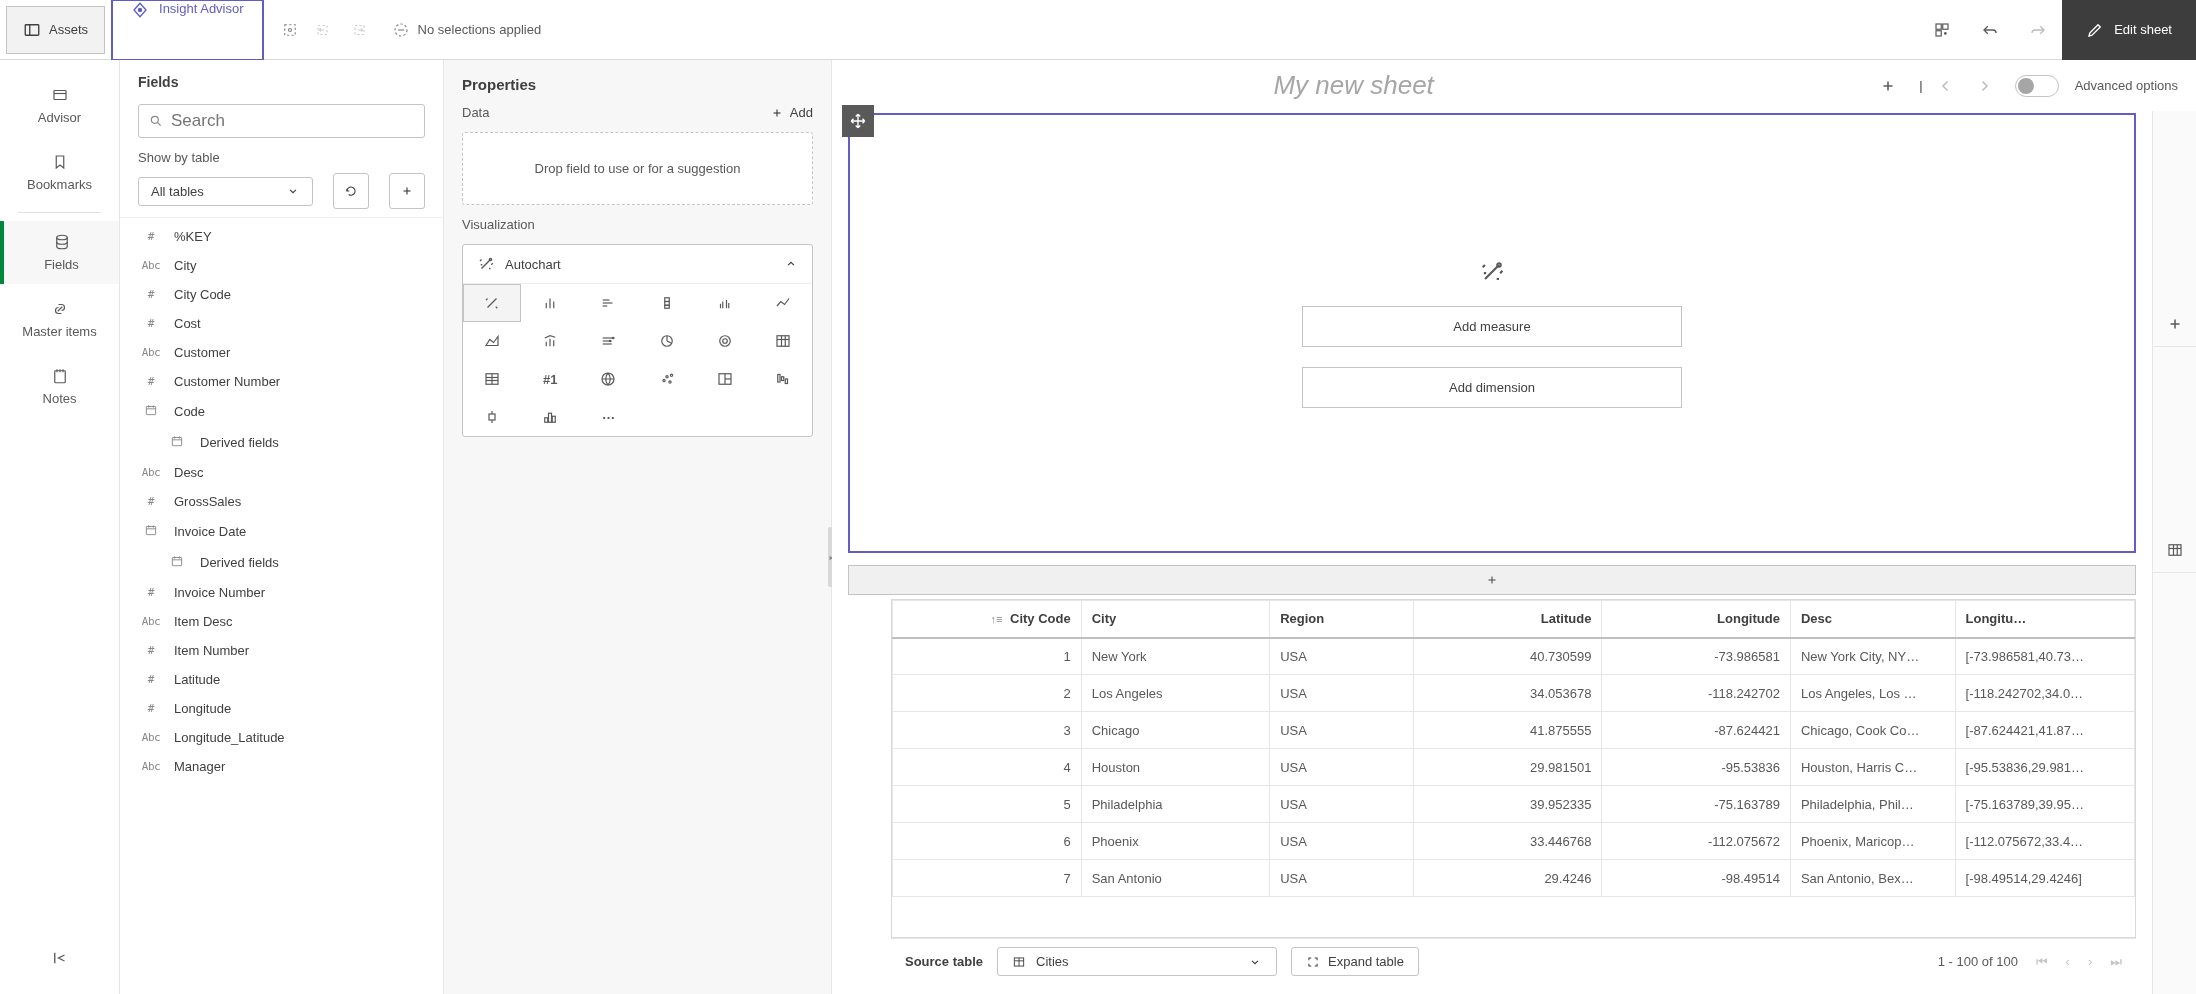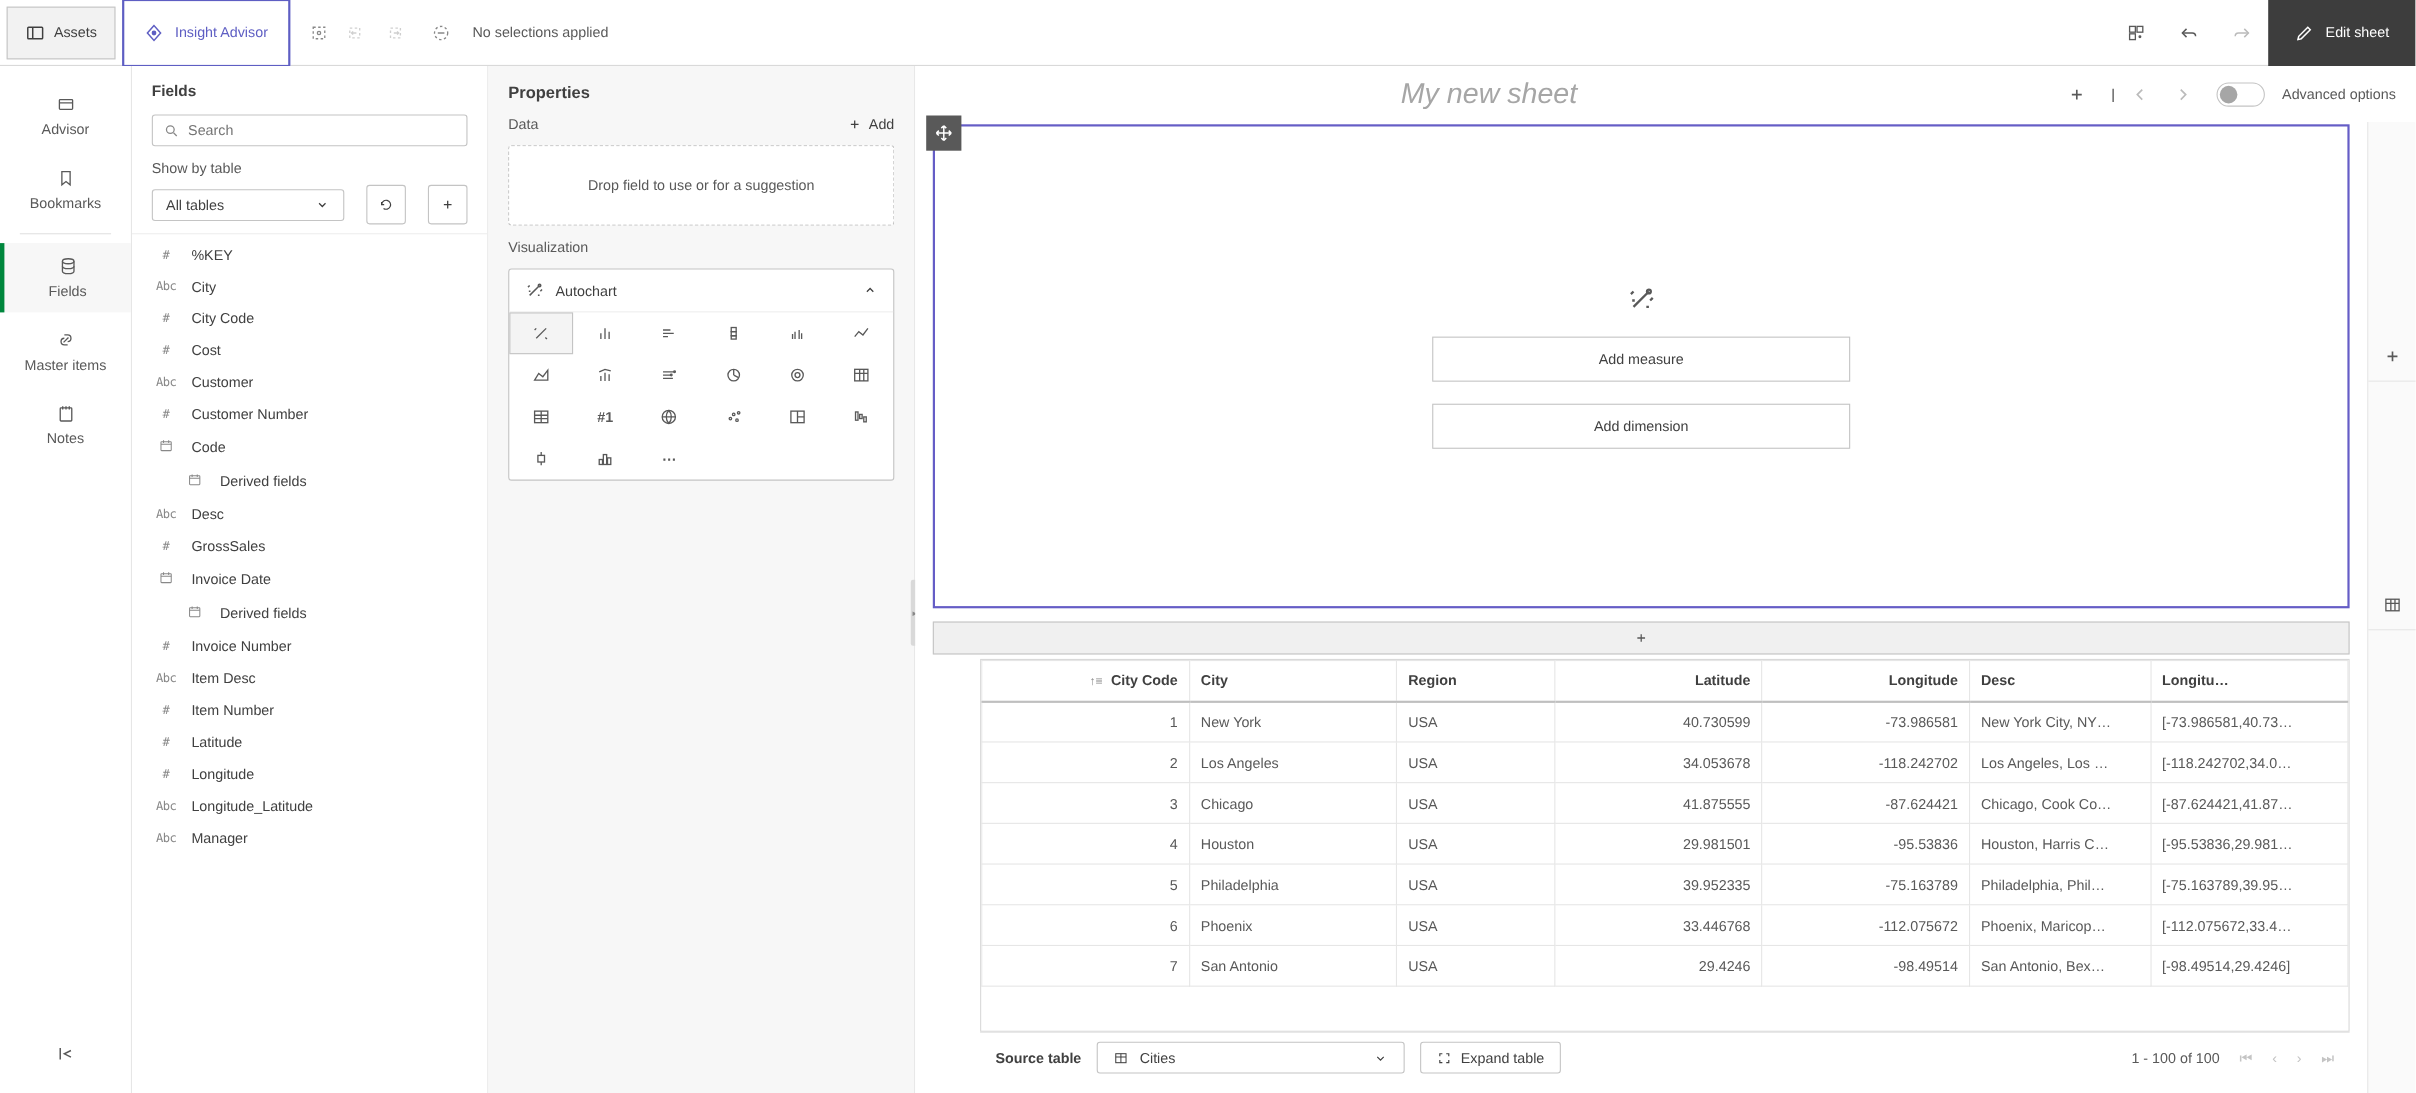--- a/index.html
+++ b/index.html
@@ -1,45 +1,45 @@
 <!DOCTYPE html>
 <html><head>
 <meta charset="utf-8">
 <style>
 * { box-sizing: border-box; margin: 0; padding: 0; }
 body { font-family: -apple-system, BlinkMacSystemFont, "Segoe UI", Arial, sans-serif; font-size: 13px; color: #404040; overflow: hidden; width: 2196px; height: 994px; }
 
 
 .topbar { display: flex; align-items: center; height: 60px; border-bottom: 1px solid #d9d9d9; background: #fff; }
 .btn-assets { display: flex; align-items: center; gap: 8px; padding: 0 16px; height: 48px; margin: 6px; border: 1px solid #c4c4c4; background: #f2f2f2; cursor: pointer; }
-.btn-insight { display: flex; align-items: center; gap: 10px; padding: 0 18px; height: 62px; margin: -1px 0; border: 2px solid #5e5ec3; color: #5e5ec3; background: #fff; cursor: pointer; font-weight: 500; }
+.btn-insight { display: flex; gap: 10px; padding: 0 18px; height: 62px; margin: -1px 0; border: 2px solid #5e5ec3; color: #5e5ec3; background: #fff; cursor: pointer; font-weight: 500; }
 .sel-toolbar { display: flex; align-items: center; gap: 10px; padding: 0 14px; }
 .sel-icon { width: 24px; height: 24px; display: inline-flex; align-items: center; justify-content: center; color: #888; cursor: pointer; }
 .sel-icon.disabled { opacity: 0.4; }
-.no-sel { display:flex; align-items:center; gap:20px; padding:0 12px; color:#595959; }
+.no-sel { display:flex; align-items:center; gap:8px; padding:0 12px; color:#595959; }
 .spacer { flex: 1; }
 .right-controls { display: flex; align-items: center; height: 100%; }
 .undo-box { display: flex; align-items: center; }
 .grid-btn, .undo-btn, .redo-btn { width: 48px; height: 48px; display: inline-flex; align-items: center; justify-content: center; cursor: pointer; color: #595959; }
 .edit-sheet { display: flex; align-items: center; gap: 10px; padding: 0 24px; height: 60px; background: #3d3d3d; color: #fff; cursor: pointer; font-weight: 500; }
 
 
 .app { display: flex; height: calc(100% - 60px); }
 .rail { width: 120px; border-right: 1px solid #e6e6e6; background: #fff; display: flex; flex-direction: column; align-items: center; padding-top: 14px; gap: 4px; }
 .rail-item { width: 100%; display: flex; flex-direction: column; align-items: center; gap: 6px; padding: 12px 0; cursor: pointer; color: #595959; }
 .rail-item.active { border-left: 4px solid #00873d; background: #f7f7f7; }
 .rail hr { width: 70%; border: none; border-top: 1px solid #e2e2e2; margin: 4px 0; }
 .rail-bottom { margin-top: auto; width: 100%; display: flex; justify-content: center; padding: 24px 0; }
 .collapse-icon { color:#595959; cursor:pointer; }
 
 
 .fields-panel { width: 324px; border-right: 1px solid #e6e6e6; background: #fff; display: flex; flex-direction: column; }
 .fields-header { padding: 14px 18px; font-weight: 600; font-size: 14px; color:#404040; }
 .search-box { margin: 0 18px 12px; display:flex; align-items:center; gap:8px; border:1px solid #c4c4c4; border-radius:3px; padding:6px 10px; color:#888; }
-.search-box input { border:none; outline:none; flex:1; font-size:13px; color:#595959; }
+.search-box input { border:none; outline:none; flex:1; font-size:17px; color:#595959; }
 .showby { padding: 0 18px; color:#595959; font-size:13px; }
 .table-row { display:flex; align-items:center; gap:20px; padding:8px 18px; }
 .table-select { flex:1; border:1px solid #c4c4c4; border-radius:3px; padding:6px 12px; display:flex; align-items:center; justify-content:space-between; cursor:pointer; }
 .sq-btn { width:36px; height:36px; border:1px solid #c4c4c4; border-radius:3px; display:inline-flex; align-items:center; justify-content:center; cursor:pointer; }
 .field-list { flex:1; overflow-y:auto; border-top:1px solid #eee; padding:4px 0; position:relative; }
 .field-item { display:flex; align-items:center; gap:10px; padding:7px 18px; cursor:grab; color:#404040; }
 .field-item.indent { padding-left: 44px; }
 .field-type { width:26px; text-align:center; font-size:11px; color:#888; font-family:monospace; }
 .field-type-abc { letter-spacing:-0.5px; }
 .field-list::-webkit-scrollbar { width: 14px; }

